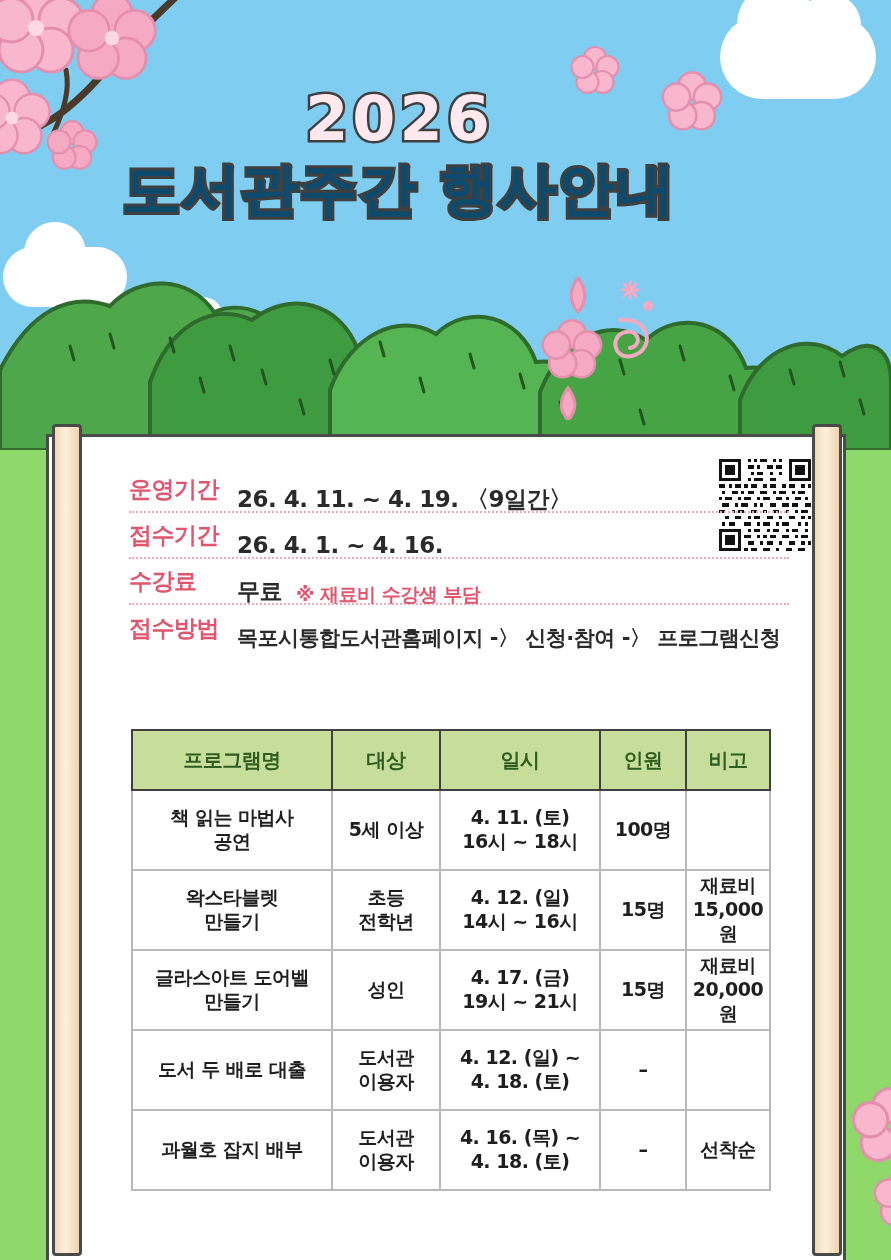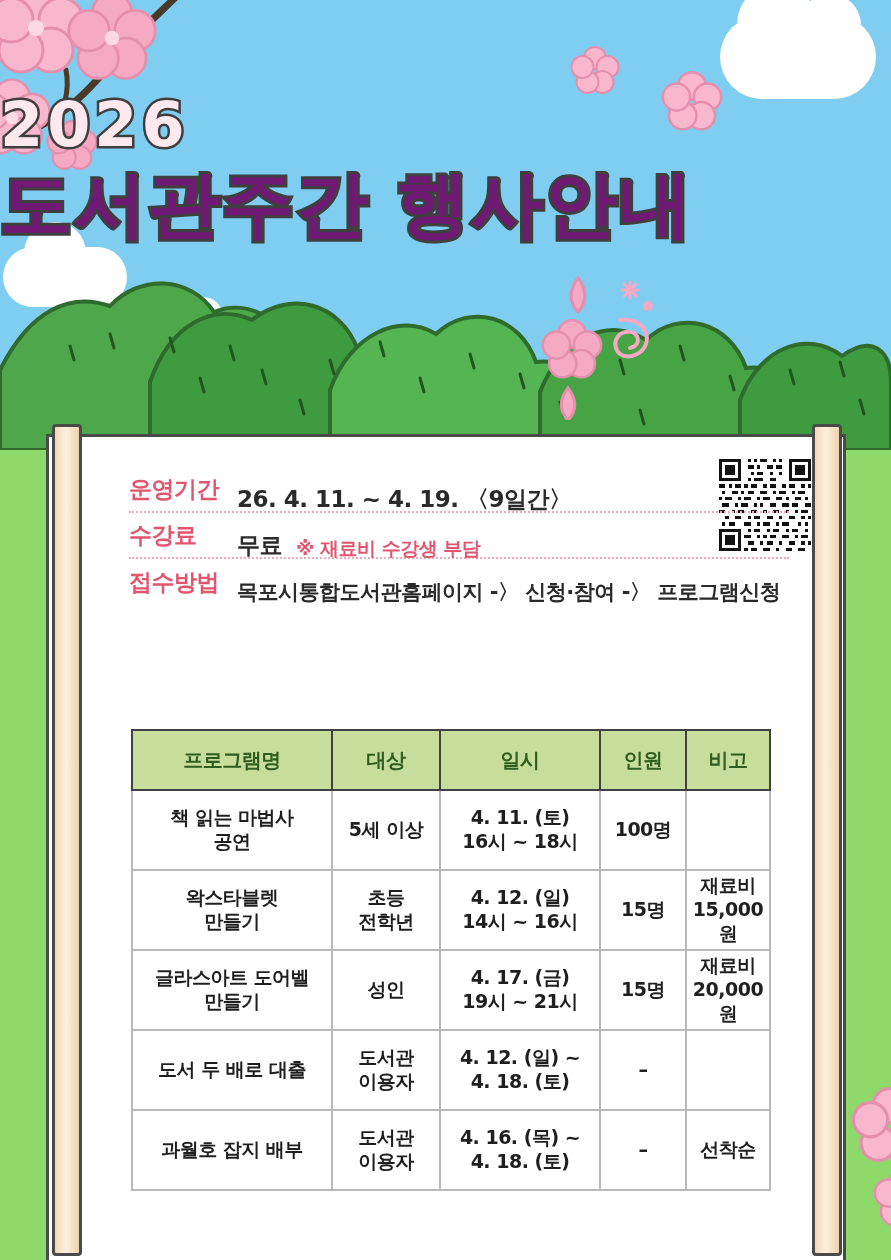--- a/index.html
+++ b/index.html
@@ -56,39 +56,40 @@
     width: 62px; height: 62px;
     background: #fff;
     border-radius: 50%;
     left: 18px; top: -28px;
   }
   .cloud-c { width: 70px; height: 34px; left: 150px; top: 300px; border-radius: 30px; opacity: .95; }
 
   
   .title-wrap {
     position: absolute;
-    top: 92px;
+    top: 86px;
     left: 0;
     width: 799px;
+    text-align: center;
     z-index: 6;
   }
   .title-year {
     font-size: 62px;
     font-weight: bold;
     color: #ffe9ef;
     letter-spacing: 4px;
     -webkit-text-stroke: 5px #3f3f3f;
     paint-order: stroke fill;
     margin-bottom: 6px;
     line-height: 1.05;
   }
   .title-main {
-    font-size: 72px;
+    font-size: 57px;
     font-weight: bold;
-    color: #701a75;
+    color: #0c4a6e;
     letter-spacing: 2px;
     -webkit-text-stroke: 6px #3f3f3f;
     paint-order: stroke fill;
     line-height: 1.15;
   }
 
   
   .hills { position: absolute; left: 0; top: 250px; width: 891px; height: 200px; }
 
   
@@ -475,20 +476,24 @@
           <rect x="25" y="28" width="2" height="1"></rect>
       </g>
     </svg>
 
     <div class="info">
       <div class="info-row">
         <span class="info-label">운영기간</span>
         <span class="info-value">26. 4. 11. ~ 4. 19. 〈9일간〉</span>
       </div>
       <div class="info-row">
+        <span class="info-label">접수기간</span>
+        <span class="info-value">26. 4. 1. ~ 4. 16.</span>
+      </div>
+      <div class="info-row">
         <span class="info-label">수강료</span>
         <span class="info-value">무료</span>
         <span class="info-note">※ 재료비 수강생 부담</span>
       </div>
       <div class="info-row">
         <span class="info-label">접수방법</span>
         <span class="info-value small">목포시통합도서관홈페이지 -〉 신청·참여 -〉 프로그램신청</span>
       </div>
     </div>
 

